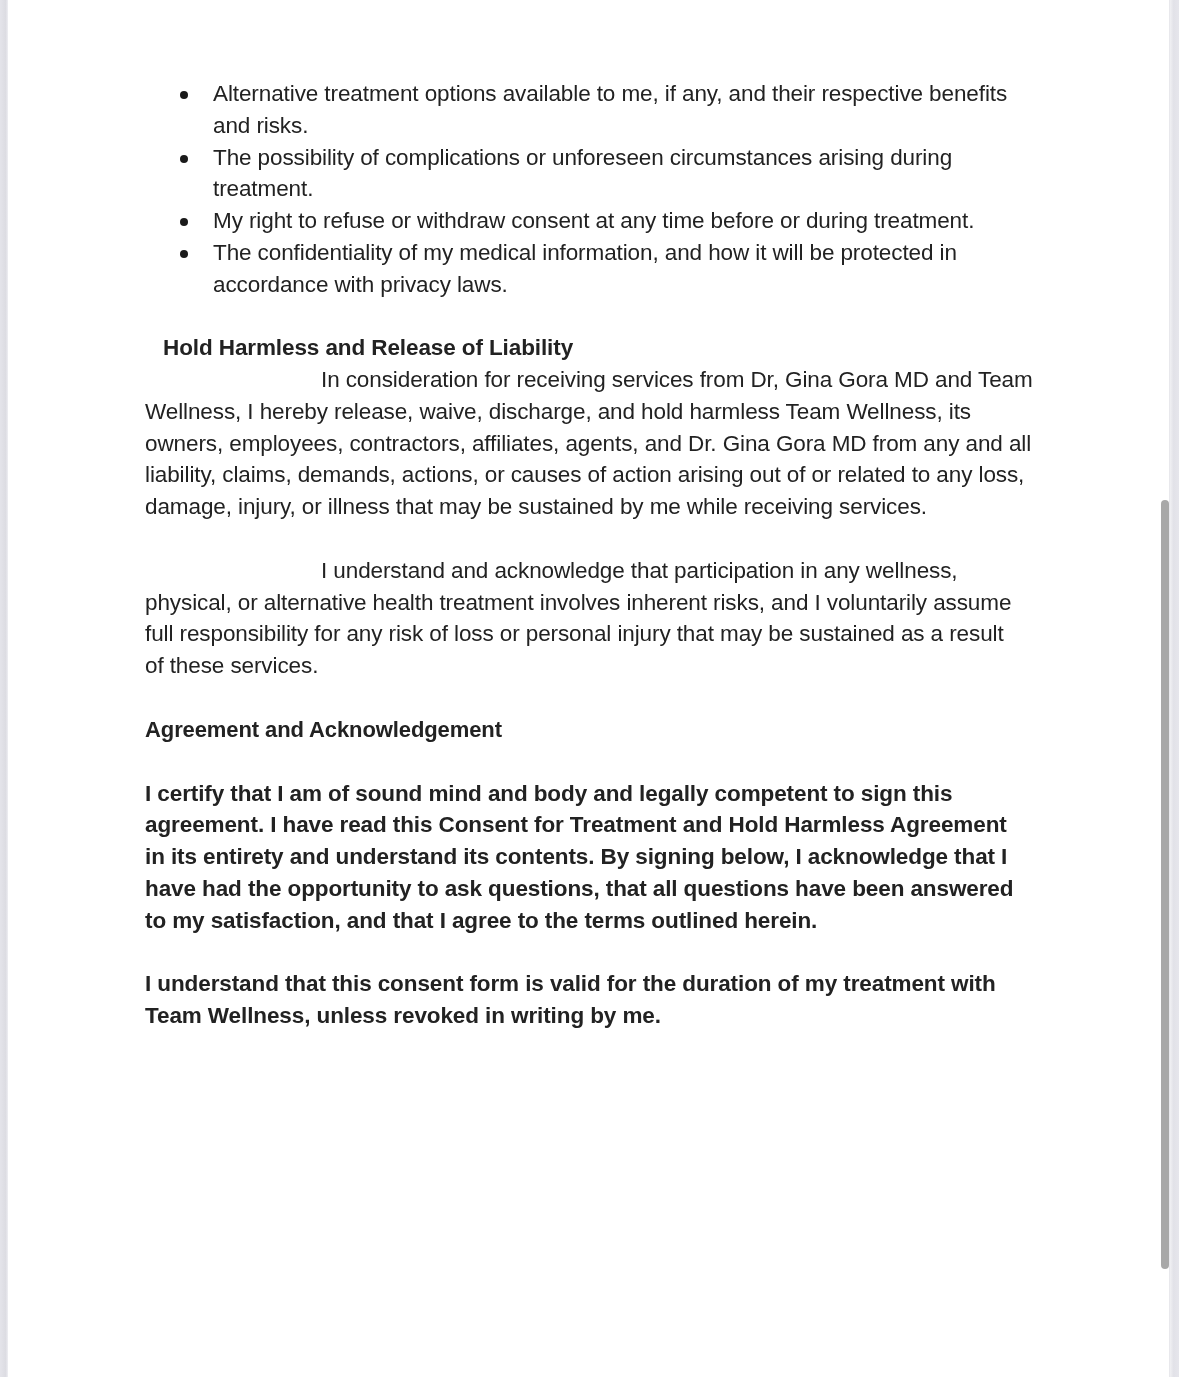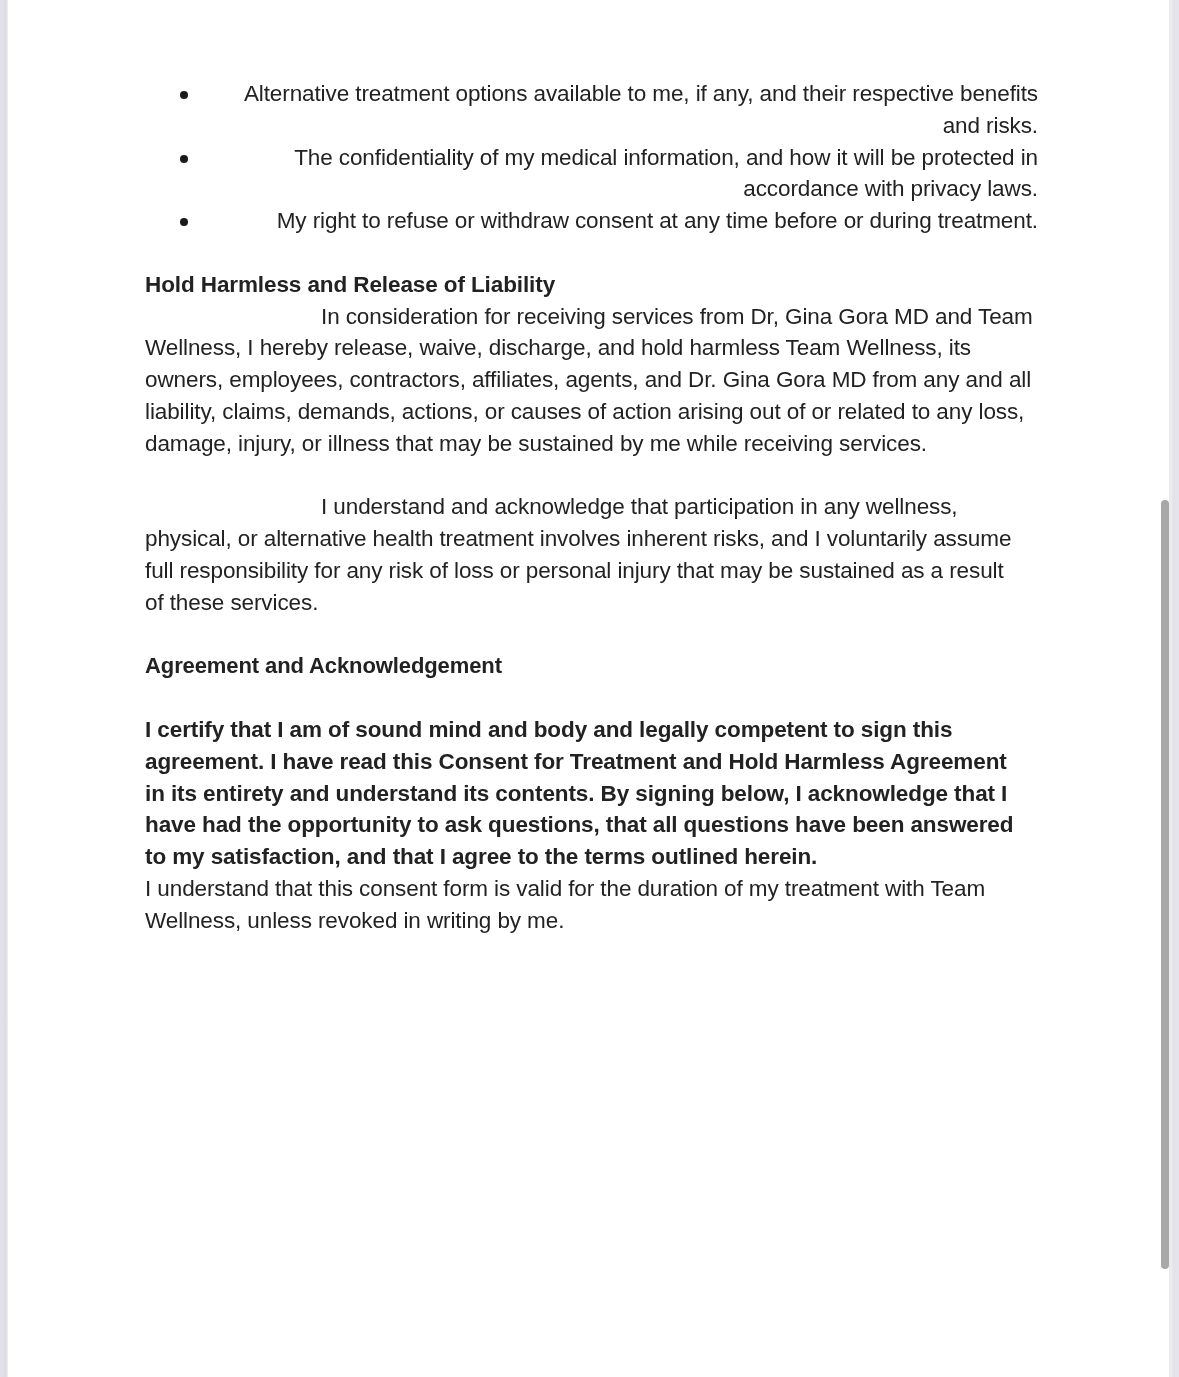--- a/index.html
+++ b/index.html
@@ -46,21 +46,20 @@
       top: 78px;
       width: 900px;
       font-size: 22.5px;
       line-height: 31.75px;
       letter-spacing: -0.1px;
     }
     ul.bullets {
       list-style: none;
       margin: 0;
       padding: 0;
-      text-align: right;
     }
     ul.bullets li {
       position: relative;
       padding-left: 68px;
       width: 825px;
     }
     ul.bullets li .dot {
       position: absolute;
       left: 35px;
       top: 13px;
@@ -70,47 +69,51 @@
     }
     .heading {
       font-weight: bold;
       margin: 0;
     }
     .h1 { margin-top: 32px; }
     .p1 { text-indent: 176px; width: 890px; }
     .p2 { margin-top: 32px; text-indent: 176px; width: 880px; }
     .h2 { margin-top: 32px; }
     .p3 { margin-top: 32px; width: 885px; font-weight: bold; }
-    .p4 { width: 870px; }
+    .p4 { margin-top: 32px; width: 870px; font-weight: bold; }
     p { margin: 0; }
   </style>
 </head>
 <body>
 
 <div class="left-gutter"></div>
 <div class="page-edge-right"></div>
 <div class="right-gutter"></div>
 <div class="scroll-thumb"></div>
 
 <div class="doc">
   <ul class="bullets">
     <li>
       <span class="dot"></span>
       <span>Alternative treatment options available to me, if any, and their respective benefits and risks.</span>
     </li>
     <li>
       <span class="dot"></span>
-      <span>The confidentiality of my medical information, and how it will be protected in accordance with privacy laws.</span>
+      <span>The possibility of complications or unforeseen circumstances arising during treatment.</span>
     </li>
     <li>
       <span class="dot"></span>
       <span>My right to refuse or withdraw consent at any time before or during treatment.</span>
     </li>
+    <li>
+      <span class="dot"></span>
+      <span>The confidentiality of my medical information, and how it will be protected in accordance with privacy laws.</span>
+    </li>
   </ul>
 
-  <h2 class="heading h1" style="font-size:22.5px;line-height:31.75px;">Hold Harmless and Release of Liability</h2>
+  <h2 class="heading h1" style="font-size:22.5px;line-height:31.75px;margin-left:18px;">Hold Harmless and Release of Liability</h2>
   <p class="p1">In consideration for receiving services from Dr, Gina Gora MD and Team Wellness, I hereby release, waive, discharge, and hold harmless Team Wellness, its owners, employees, contractors, affiliates, agents, and Dr. Gina Gora MD from any and all liability, claims, demands, actions, or causes of action arising out of or related to any loss, damage, injury, or illness that may be sustained by me while receiving services.</p>
   <p class="p2">I understand and acknowledge that participation in any wellness, physical, or alternative health treatment involves inherent risks, and I voluntarily assume full responsibility for any risk of loss or personal injury that may be sustained as a result of these services.</p>
 
   <h2 class="heading h2" style="font-size:22px;line-height:31.75px;">Agreement and Acknowledgement</h2>
   <p class="p3">I certify that I am of sound mind and body and legally competent to sign this agreement. I have read this Consent for Treatment and Hold Harmless Agreement in its entirety and understand its contents. By signing below, I acknowledge that I have had the opportunity to ask questions, that all questions have been answered to my satisfaction, and that I agree to the terms outlined herein.</p>
   <p class="p4">I understand that this consent form is valid for the duration of my treatment with Team Wellness, unless revoked in writing by me.</p>
 </div>
 
 </body></html>

